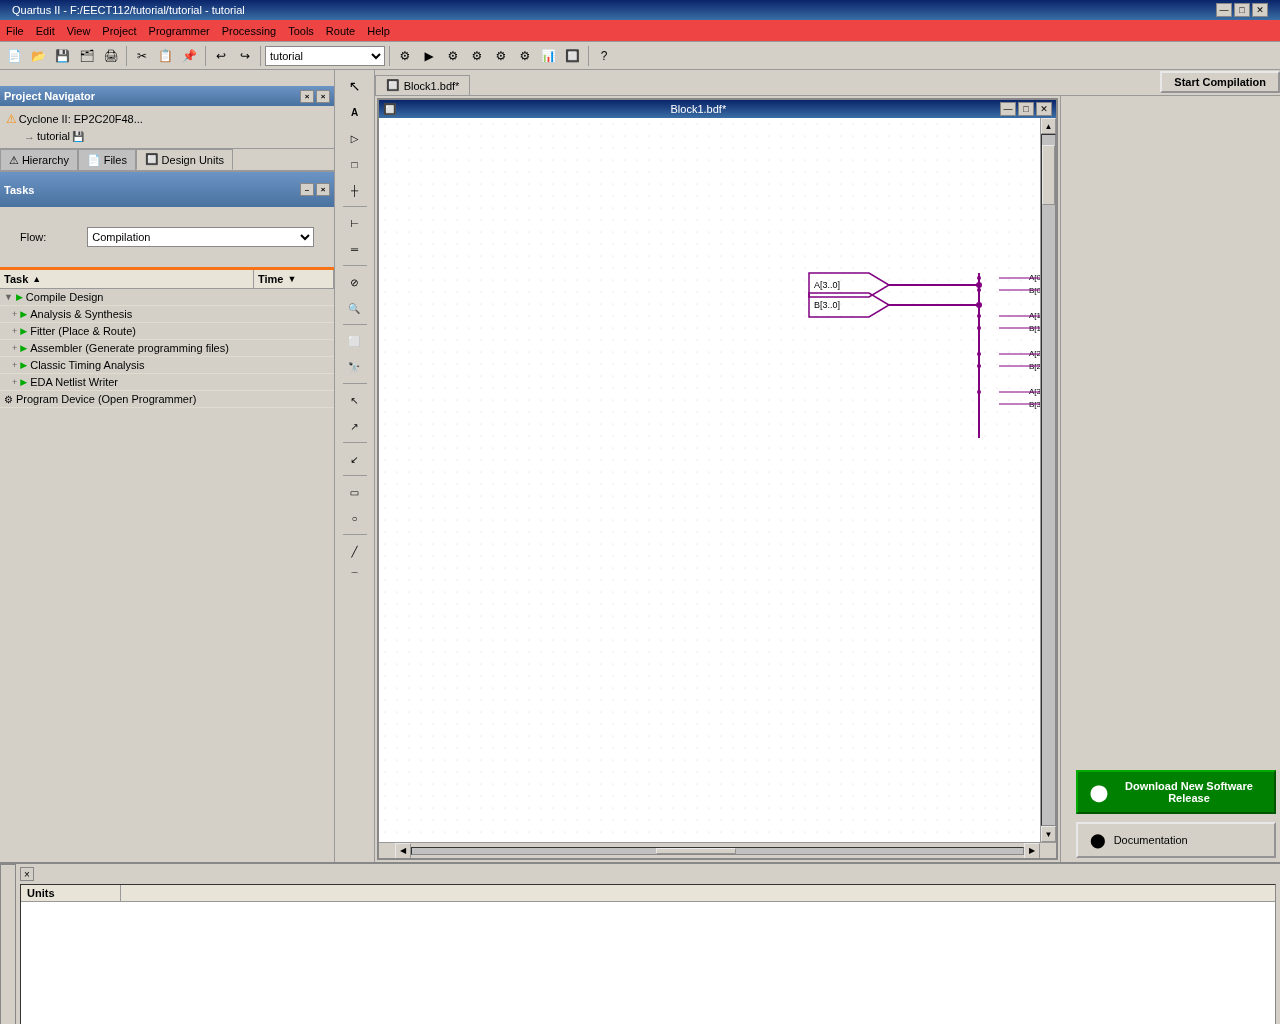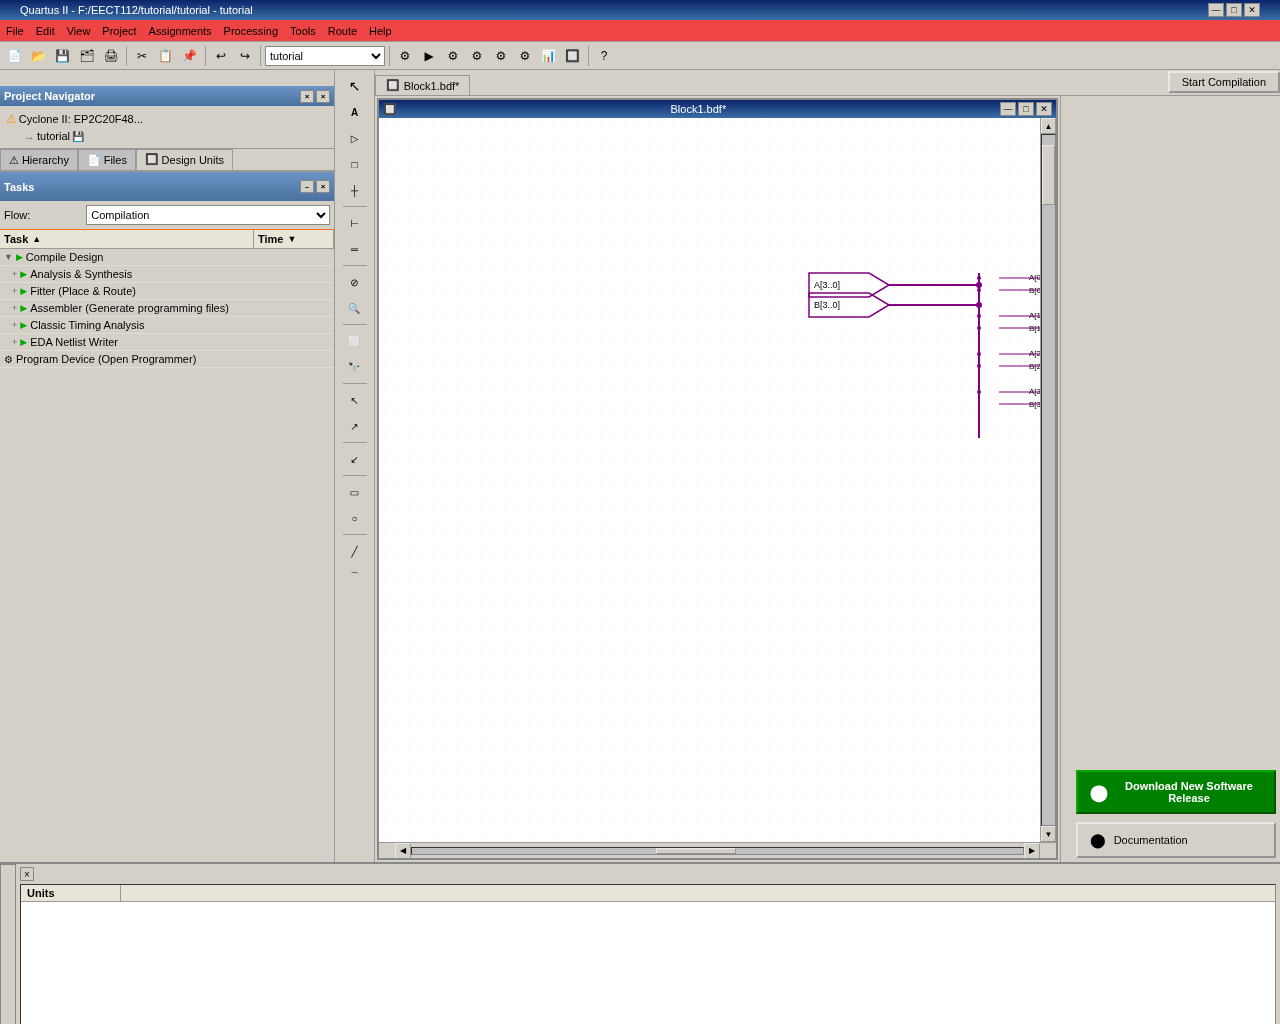--- a/index.html
+++ b/index.html
@@ -1,19 +1,19 @@
 <!DOCTYPE html>
 <html><head>
   <meta charset="utf-8">
   <style>
     * { margin: 0; padding: 0; box-sizing: border-box; }
     body { width: 1280px; height: 1024px; background: #d4d0c8; font-family: 'Tahoma', 'Arial', sans-serif; font-size: 11px; overflow: hidden; }
     
     
-    #title-bar { background: linear-gradient(to bottom, #0a246a, #3a6ea5); color: white; height: 20px; display: flex; align-items: center; justify-content: space-between; padding: 0 20px; }
+    #title-bar { background: linear-gradient(to bottom, #0a246a, #3a6ea5); color: white; height: 20px; display: flex; align-items: center; justify-content: space-between; padding: 0 12px; }
     #title-bar-controls { display: flex; gap: 2px; }
     .title-btn { width: 16px; height: 14px; background: #d4d0c8; border: 1px solid #888; font-size: 9px; display: flex; align-items: center; justify-content: center; cursor: pointer; color: black; }
     .title-btn.close { background: #d4d0c8; }
     
     
     #menu-bar { background: #ef4444; height: 22px; display: flex; align-items: flex-start; border-bottom: 1px solid #999; }
     .menu-item { padding: 2px 6px; cursor: pointer; font-size: 11px; height: 100%; display: flex; align-items: center; }
     
     
     #toolbar { background: #d4d0c8; height: 28px; display: flex; align-items: center; padding: 2px 4px; border-bottom: 1px solid #999; gap: 2px; }
@@ -43,39 +43,39 @@
     .nav-tab { padding: 3px 8px; border: 1px solid #999; border-bottom: none; background: #c0c0c0; cursor: pointer; font-size: 11px; display: flex; align-items: center; gap: 3px; }
     .nav-tab.active { background: #d4d0c8; border-bottom: 1px solid #d4d0c8; }
     
     
     #schematic-toolbar { width: 40px; background: #d4d0c8; border-right: 1px solid #999; display: flex; flex-direction: column; align-items: center; padding: 4px 2px; gap: 2px; }
     .sch-btn { width: 28px; height: 24px; background: #d4d0c8; border: 1px solid transparent; display: flex; align-items: center; justify-content: center; cursor: pointer; font-size: 10px; }
     .sch-sep { width: 24px; height: 1px; background: #999; margin: 2px 0; }
     
     
     #tasks-panel { background: #d4d0c8; }
-    #tasks-header { background: linear-gradient(to bottom, #6b93c4, #4a72a0); color: white; height: 29px; display: flex; align-items: center; justify-content: space-between; padding: 0 4px; font-size: 11px; font-weight: bold; }
-    #tasks-flow { display: flex; align-items: center; padding: 4px; gap: 16px; border-bottom: 1px solid #f97316; }
+    #tasks-header { background: linear-gradient(to bottom, #6b93c4, #4a72a0); color: white; height: 35px; display: flex; align-items: center; justify-content: space-between; padding: 0 4px; font-size: 11px; font-weight: bold; }
+    #tasks-flow { display: flex; align-items: center; padding: 20px; gap: 1px; border-bottom: 3px solid #f97316; }
     #tasks-flow label { font-size: 11px; }
     #tasks-flow select { height: 20px; font-size: 11px; flex: 1; border: 1px solid #888; background: white; margin-left: 40px; }
     
     
     #task-tree { font-size: 11px; }
     #task-tree-header { display: grid; grid-template-columns: 1fr 80px; border-bottom: 1px solid #999; background: #e8e4d8; }
     .tree-col-header { padding: 3px 4px; border-right: 1px solid #999; font-weight: bold; display: flex; align-items: center; gap: 4px; }
     .task-row { display: grid; grid-template-columns: 1fr 80px; border-bottom: 1px solid #e0dcd0; }
     .task-cell { padding: 2px 4px; display: flex; align-items: center; gap: 3px; }
     .task-play { color: #00aa00; font-size: 9px; }
     .task-icon-gear { font-size: 10px; }
     .expand-btn { color: #666; font-size: 9px; cursor: pointer; }
     
     
     #right-area { flex: 1; display: flex; flex-direction: column; background: #d4d0c8; }
     .sch-tab { background: #d4d0c8; border: 1px solid #999; border-bottom: none; padding: 3px 10px; font-size: 11px; display: flex; align-items: center; gap: 4px; cursor: pointer; }
-    .start-compilation-btn { margin-left: auto; background: #d4d0c8; border: 2px outset #e8e8e8; padding: 3px 12px; font-size: 11px; cursor: pointer; font-weight: normal; margin-bottom: 2px; text-align: right; }
+    .start-compilation-btn { margin-left: auto; background: #d4d0c8; border: 2px outset #e8e8e8; padding: 3px 12px; font-size: 11px; cursor: pointer; font-weight: bold; margin-bottom: 2px; text-align: right; }
     
     
     #schematic-window { background: white; border: 2px solid #888; flex: 1; margin: 2px; display: flex; flex-direction: column; position: relative; overflow: hidden; }
     #schematic-window-titlebar { background: linear-gradient(to bottom, #0a246a, #3a6ea5); color: white; height: 18px; display: flex; align-items: center; justify-content: space-between; padding: 0 4px; font-size: 11px; }
     #schematic-window-titlebar-btns { display: flex; gap: 2px; }
     #schematic-content { flex: 1; background: white; position: relative; overflow: hidden; cursor: crosshair; }
     
     
     #schematic-hscroll { height: 16px; background: #d4d0c8; border-top: 1px solid #999; display: flex; align-items: center; padding: 0 16px; }
     #schematic-hscroll-track { flex: 1; height: 8px; background: #c0c0c0; border: 1px inset #888; position: relative; }
@@ -115,21 +115,21 @@
     <div class="title-btn">□</div>
     <div class="title-btn close">✕</div>
   </div>
 </div>
 
 <div id="menu-bar">
   <div class="menu-item">File</div>
   <div class="menu-item">Edit</div>
   <div class="menu-item">View</div>
   <div class="menu-item">Project</div>
-  <div class="menu-item">Assignments</div>
+  <div class="menu-item">Programmer</div>
   <div class="menu-item">Processing</div>
   <div class="menu-item">Tools</div>
   <div class="menu-item">Route</div>
   <div class="menu-item">Help</div>
 </div>
 
 <div id="toolbar">
   <div class="tb-btn">📄</div>
   <div class="tb-btn">📂</div>
   <div class="tb-btn">💾</div>

